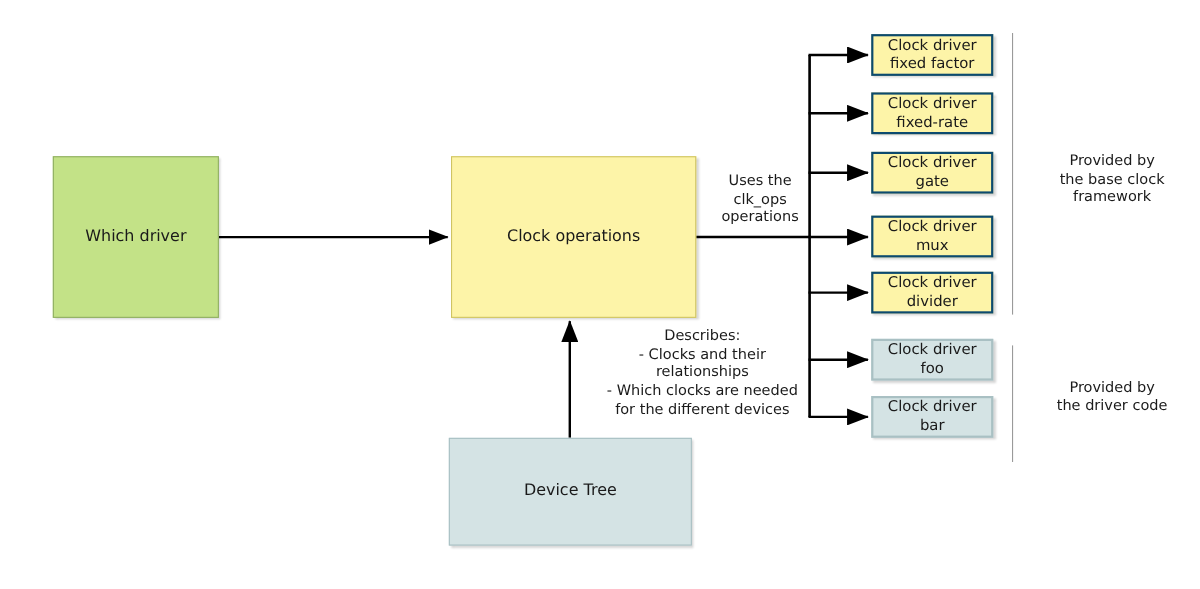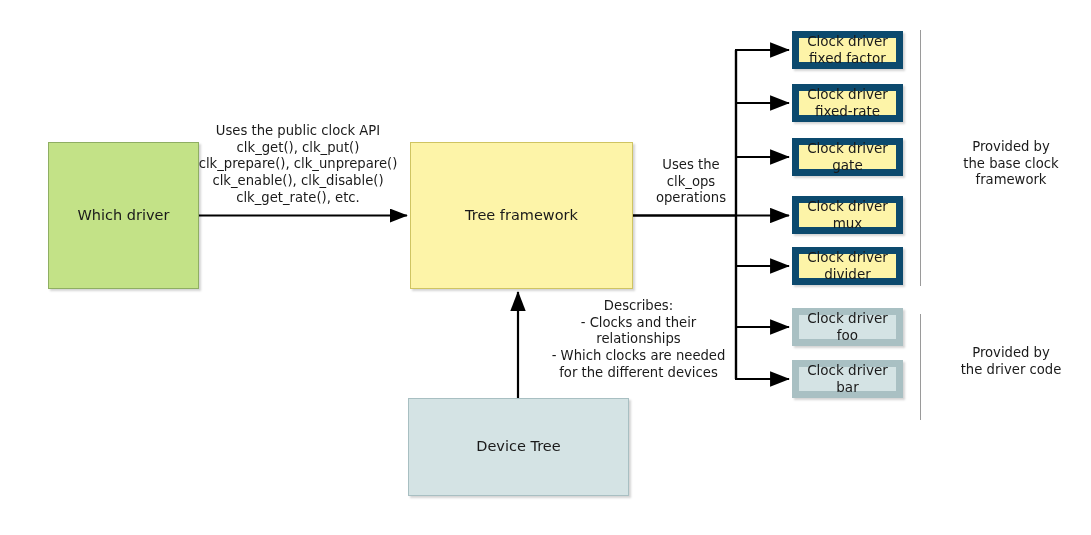--- a/index.html
+++ b/index.html
@@ -36,21 +36,21 @@
   }
   .box-yellow {
     background: #fdf4a8;
     border-color: #cfc462;
   }
   .box-blue {
     background: #d4e3e4;
     border-color: #a8bfc2;
   }
   .box-driver {
-    border: 7px solid #0c4a6e;
+    border: 2px solid #0c4a6e;
     font-size: 13.5px;
     line-height: 1.25;
   }
   .box-driver.box-blue {
     border-color: #a9c0c3;
   }
   .shadow {
     box-shadow: 2px 2px 2px rgba(0,0,0,0.17);
   }
   .label {
@@ -100,29 +100,24 @@
     <line x1="735" y1="103" x2="789" y2="103" stroke="#000000" stroke-width="2.2" marker-end="url(#arrowhead)"></line>
     <line x1="735" y1="157" x2="789" y2="157" stroke="#000000" stroke-width="2.2" marker-end="url(#arrowhead)"></line>
     <line x1="735" y1="215.5" x2="789" y2="215.5" stroke="#000000" stroke-width="2.2" marker-end="url(#arrowhead)"></line>
     <line x1="735" y1="266" x2="789" y2="266" stroke="#000000" stroke-width="2.2" marker-end="url(#arrowhead)"></line>
     <line x1="735" y1="327" x2="789" y2="327" stroke="#000000" stroke-width="2.2" marker-end="url(#arrowhead)"></line>
     <line x1="735" y1="379" x2="789" y2="379" stroke="#000000" stroke-width="2.2" marker-end="url(#arrowhead)"></line>
   </svg>
 
   <div class="box box-main box-green shadow" style="left:48px; top:142px; width:151px; height:147px;">Which driver</div>
 
-  <div class="box box-main box-yellow shadow" style="left:410px; top:142px; width:223px; height:147px;">Tree framework</div>
+  <div class="box box-main box-yellow shadow" style="left:410px; top:142px; width:223px; height:147px;">Clock operations</div>
 
   <div class="box box-main box-blue shadow" style="left:408px; top:398px; width:221px; height:98px;">Device Tree</div>
 
-  <div class="label label-center" style="left:168px; top:123px; width:260px;">Uses the public clock API
-clk_get(), clk_put()
-clk_prepare(), clk_unprepare()
-clk_enable(), clk_disable()
-clk_get_rate(), etc.</div>
 
   <div class="label label-left" style="left:531px; top:298px; width:215px;">Describes:
  - Clocks and their
    relationships
  - Which clocks are needed
    for the different devices</div>
 
   <div class="label label-center" style="left:645px; top:157px; width:92px;">Uses the
 clk_ops
 operations</div>

